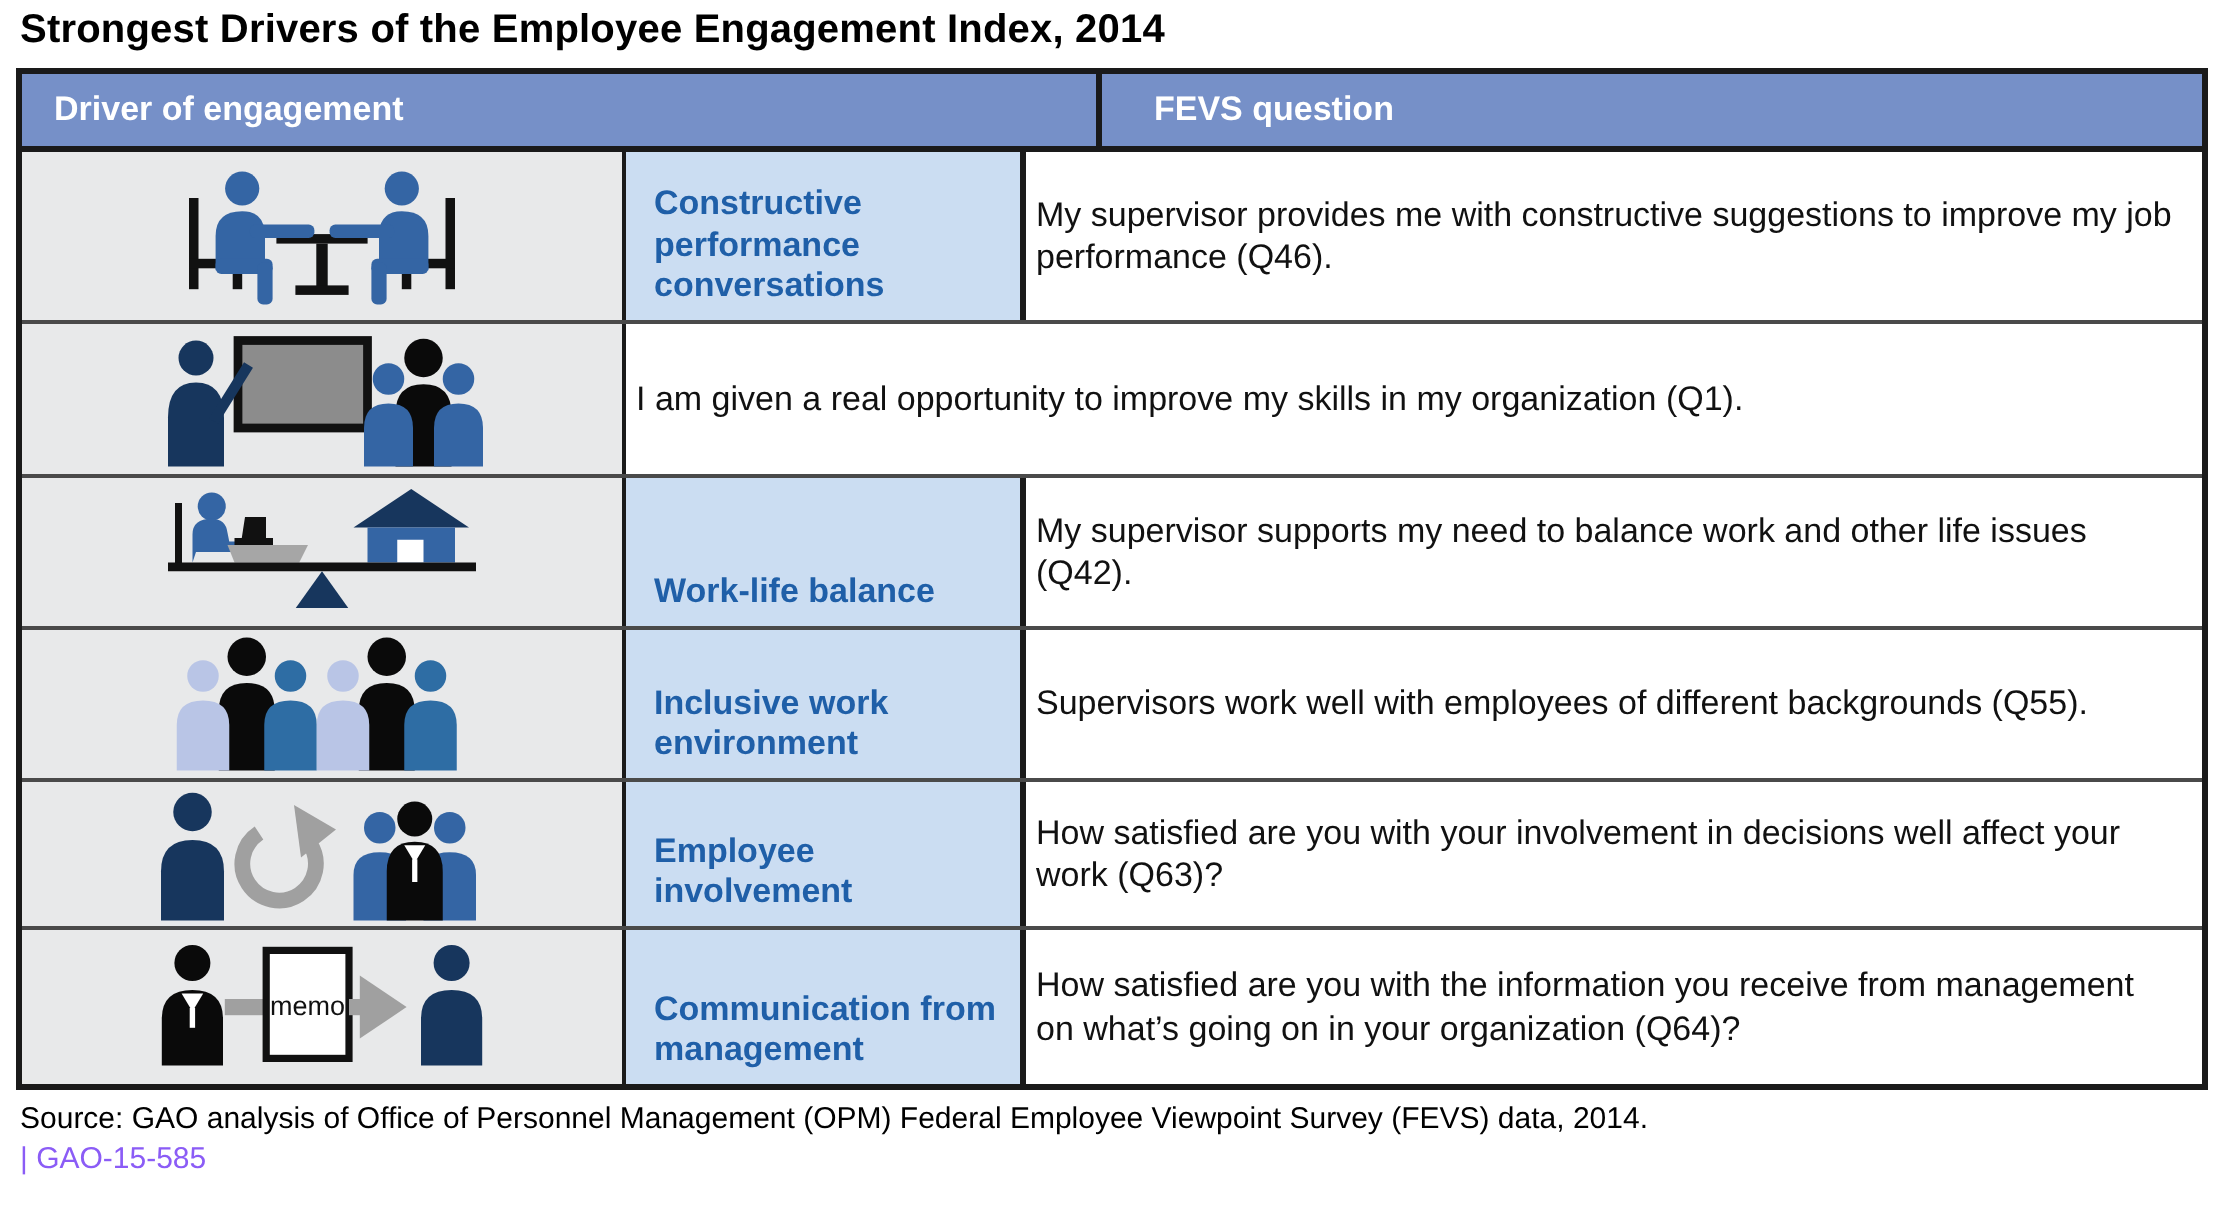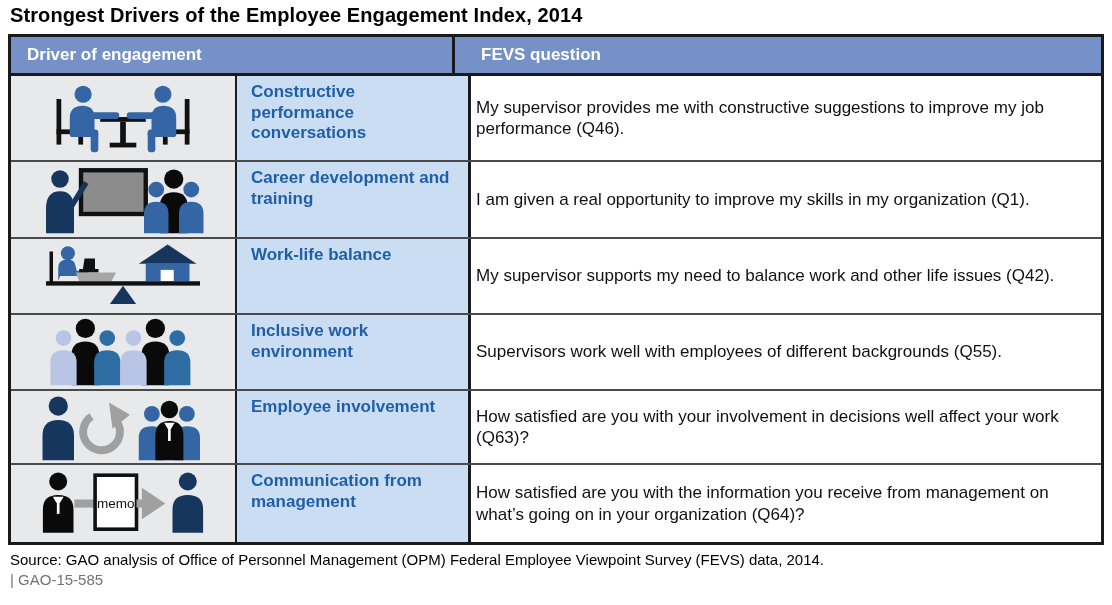--- a/index.html
+++ b/index.html
@@ -3,36 +3,36 @@
 <meta charset="utf-8">
 <style>
   html,body { margin:0; padding:0; background:#ffffff; }
   body { width:1112px; height:605px; font-family:"Liberation Sans", sans-serif; overflow:hidden; }
   * { box-sizing:border-box; }
   .page { padding:2px 8px 0 8px; }
   .title { font-size:20px; font-weight:bold; color:#000; margin:2px 0 7px 2px; letter-spacing:0.1px; }
   .gao-table { width:1096px; border:3px solid #1a1a1a; }
   .header-row { display:flex; background:#7690C8; border-bottom:3px solid #1a1a1a; }
   .hcell { color:#ffffff; font-weight:bold; font-size:17px; padding:8px 0 8px 16px; }
-  .hcell-driver { width:444px; border-right:3px solid #1a1a1a; }
+  .hcell-driver { width:540px; border-right:3px solid #1a1a1a; }
   .hcell-question { flex:1;margin-left:10px; }
   .row { display:flex; border-bottom:2px solid #4a4a4a; }
   .row:last-child { border-bottom:none; }
-  .icon-cell { width:226px; background:#E8E9EA; border-right:2px solid #1a1a1a;
+  .icon-cell { width:302px; background:#E8E9EA; border-right:2px solid #1a1a1a;
                display:flex; align-items:center; justify-content:center; }
-  .label-cell { width:234px; background:#CBDDF2; border-right:3px solid #1a1a1a;
+  .label-cell { width:200px; background:#CBDDF2; border-right:3px solid #1a1a1a;
                 color:#1F5FA8; font-weight:bold; font-size:17px; line-height:1.22;
-                display:flex; align-items:flex-start; padding:6px 8px 6px 14px; }
+                display:flex; align-items:flex-end; padding:6px 8px 6px 14px; }
   .q-cell { flex:1; background:#ffffff; color:#111; font-size:17px; line-height:1.25;
             display:flex; align-items:center; padding:6px 14px 6px 5px; }
   .h1 { min-height:86px; } .h2 { min-height:77px; } .h3 { min-height:76px; }
   .h4 { min-height:76px; } .h5 { min-height:74px; } .h6 { min-height:77px; }
   .footer { margin:6px 0 0 2px; }
   .source { font-size:15px; color:#000; }
-  .report { font-size:15px; color:#737373; margin-top:3px; }
+  .report { font-size:15px; color:#8b5cf6; margin-top:3px; }
   svg { display:block; }
   .memo-text { font-family:"Liberation Sans", sans-serif; font-size:15px; fill:#111; }
 </style>
 </head>
 <body>
 
 <div class="page">
 
   <div class="title">Strongest Drivers of the Employee Engagement Index, 2014</div>
 
@@ -94,23 +94,20 @@
           <circle cx="158" cy="16" r="11" fill="#0a0a0a"></circle>
           <path d="M142,78 L142,48 Q142,31 158,31 Q174,31 174,48 L174,78 Z" fill="#0a0a0a"></path>
 
           <circle cx="138" cy="28" r="9" fill="#3465A4"></circle>
           <path d="M124,78 L124,56 Q124,42 138,42 Q152,42 152,56 L152,78 Z" fill="#3465A4"></path>
 
           <circle cx="178" cy="28" r="9" fill="#3465A4"></circle>
           <path d="M164,78 L164,56 Q164,42 178,42 Q192,42 192,56 L192,78 Z" fill="#3465A4"></path>
         </svg>
       </div>
-      <div class="label-cell">
-          <span>Career development and training</span>
-        </div>
       <div class="q-cell">
           <span>I am given a real opportunity to improve my skills in my organization (Q1).</span>
         </div>
     </div>
 
     <div class="row h3">
       <div class="icon-cell">
         <svg width="216" height="70" viewBox="0 0 200 80">
 
           <polygon points="118,26 184,26 151,4" fill="#17365D"></polygon>

